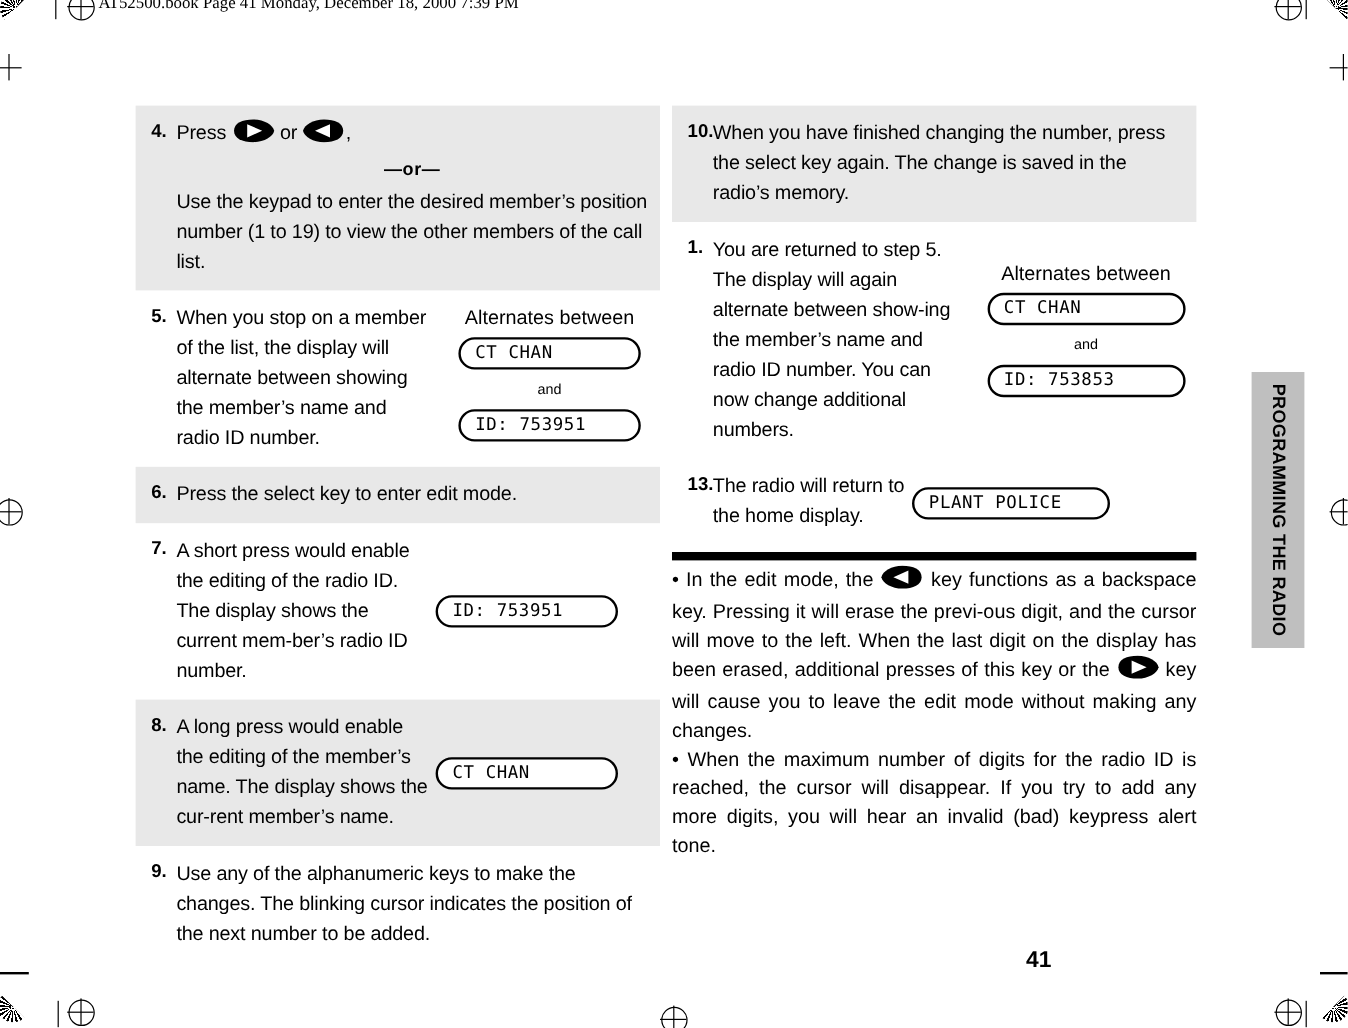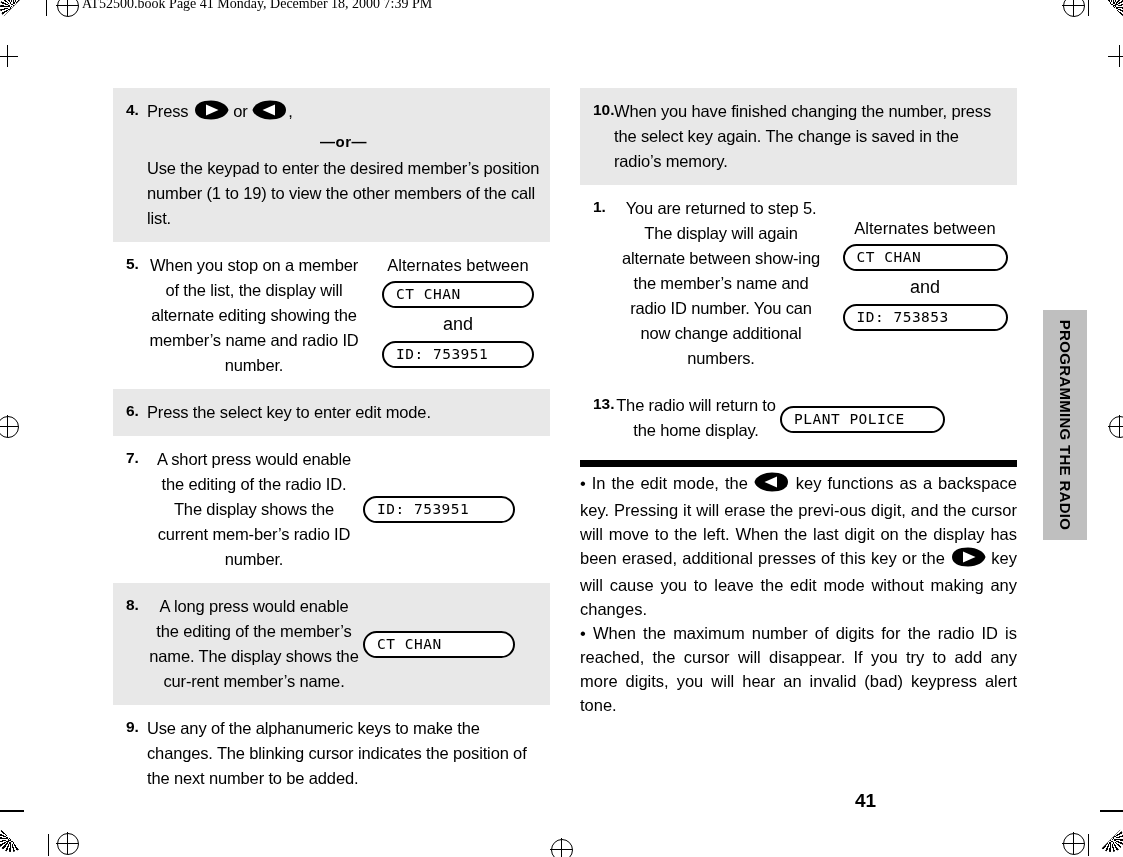--- a/index.html
+++ b/index.html
@@ -36,21 +36,21 @@
     position:absolute;left:82px;top:-4px;
     font-family:"Liberation Serif", serif;
     font-size:14px;white-space:nowrap;color:#000;
   }
 
   
   .page{position:absolute;left:0;top:0;width:1025px;height:857px;}
 
   .col{position:absolute;top:88px;}
   .col-left{left:113px;width:437px;}
-  .col-right{left:580px;width:437px;}
+  .col-right{left:560px;width:437px;}
 
   
   .step{
     position:relative;
     display:flex;
     padding:9px 8px 9px 0px;
     box-sizing:border-box;
   }
   .step.shaded{background:#e8e8e8;}
   .step .num{
@@ -68,34 +68,34 @@
     gap:0px;
   }
   .step .txt{
     font-size:16.5px;
     line-height:25px;
     letter-spacing:-0.15px;
   }
   .txt p{margin:2px;}
   .orline{text-align:center;font-weight:bold;font-size:15px;line-height:25px;letter-spacing:0.5px;}
 
-  .narrow{width:218px;text-align:center;}
+  .narrow{width:218px;}
   .wide{width:100%;}
 
   
   .art{
     flex:0 0 auto;
     width:190px;
     display:flex;
     flex-direction:column;
     align-items:center;
     padding-top:2px;
   }
   .alt-label{font-size:16.5px;line-height:24px;margin-bottom:4px;}
-  .and-label{font-size:18px;line-height:24px;margin:4px 0 5px 0;}
+  .and-label{font-size:12px;line-height:24px;margin:4px 0 5px 0;}
 
   
   .lcd{
     box-sizing:border-box;
     border:2.5px solid #000;
     border-radius:999px;
     height:27px;
     display:flex;
     align-items:center;
     background:#fff;
@@ -238,21 +238,21 @@
           <p class="orline">—or—</p>
           <p>Use the keypad to enter the desired member’s position number (1 to 19) to view the other members of the call list.</p>
         </div>
       </div>
     </div>
 
     <div class="step">
       <div class="num">5.</div>
       <div class="body">
         <div class="txt narrow">
-          <p>When you stop on a member of the list, the display will alternate editing showing the member’s name and radio ID number.</p>
+          <p>When you stop on a member of the list, the display will alternate between showing the member’s name and radio ID number.</p>
         </div>
         <div class="art">
           <div class="alt-label">Alternates between</div>
           <div class="lcd lcd-w150">
             <span>CT CHAN</span>
           </div>
           <div class="and-label">and</div>
           <div class="lcd lcd-w150">
             <span>ID: 753951</span>
           </div>

